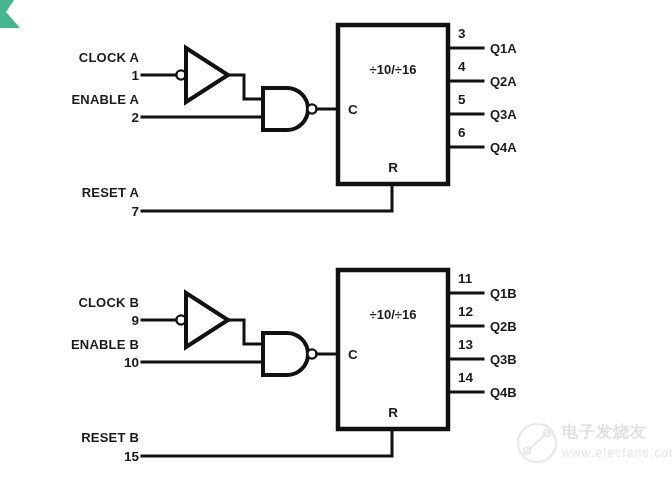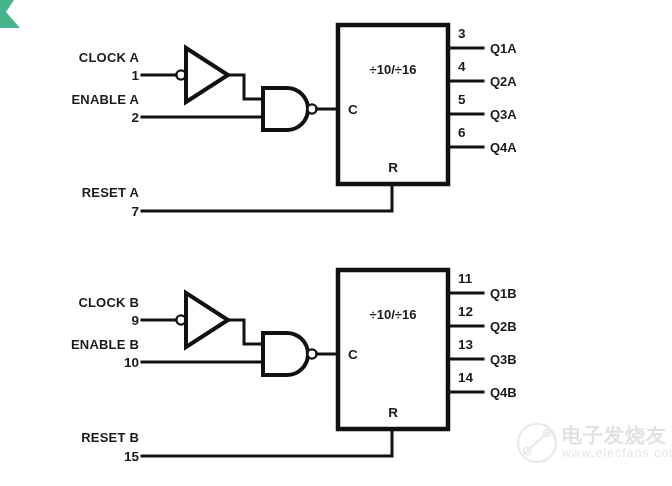--- a/index.html
+++ b/index.html
@@ -83,21 +83,21 @@
     width: 150px;
     height: 56px;
     opacity: 0.30;
     pointer-events: none;
   }
   .wm-text {
     position: absolute;
     left: 48px;
     top: 6px;
     font-family: "Liberation Sans", sans-serif;
-    font-size: 20px;
+    font-size: 16px;
     font-weight: bold;
     color: #9a9a9a;
     letter-spacing: 1px;
     white-space: nowrap;
   }
   .wm-url {
     position: absolute;
     left: 48px;
     top: 30px;
     font-family: "Liberation Sans", sans-serif;

